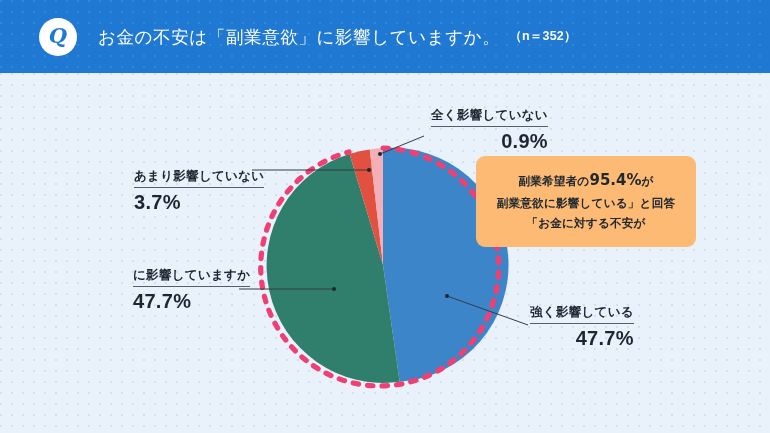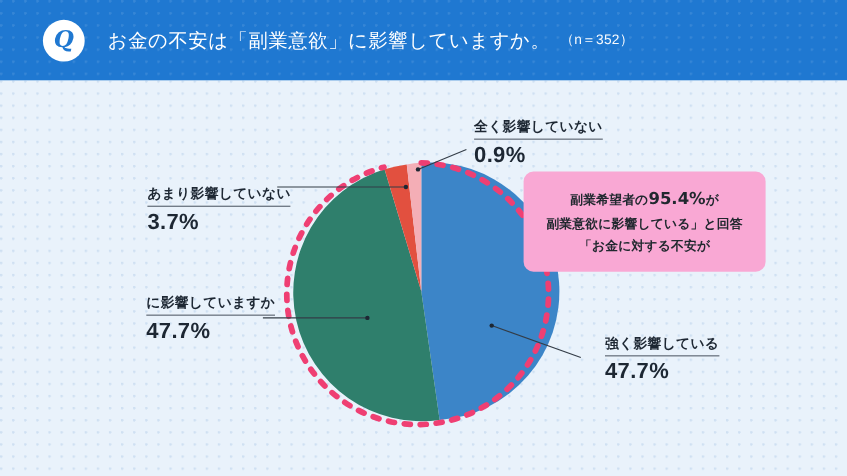--- a/index.html
+++ b/index.html
@@ -40,53 +40,53 @@
     font-family:"DejaVu Serif","Liberation Serif",serif;
     font-style:italic;font-weight:700;font-size:21px;color:#1f78d1;
     line-height:1;transform:translateY(-1px);
   }
   .header-title{
     margin-left:21px;color:#ffffff;font-weight:400;
     font-size:17.5px;letter-spacing:0.6px;white-space:nowrap;
     font-family:"DejaVu Sans","Liberation Sans",sans-serif;
   }
   .header-n{
-    margin-left:9px;color:#ffffff;font-weight:400;font-size:12.5px;
+    margin-left:9px;color:#ffffff;font-weight:700;font-size:12.5px;
     letter-spacing:0.2px;opacity:.97;white-space:nowrap;
   }
 
   
   #chart{position:absolute;left:0;top:0;width:770px;height:433px;}
 
   
   .lbl{position:absolute;white-space:nowrap;color:#1d2733;}
   .lbl .t{
     font-size:12.5px;font-weight:700;letter-spacing:0.3px;
     font-family:"DejaVu Sans","Liberation Sans",sans-serif;
     display:block;padding-bottom:2px;
   }
   .lbl .p{
     font-size:20px;font-weight:700;letter-spacing:0.3px;
     font-family:"Liberation Sans","DejaVu Sans",sans-serif;
     display:block;padding-top:3px;
   }
-  .lbl.rt .t,.lbl.rt .p{text-align:left;}
+  .lbl.rt .t,.lbl.rt .p{text-align:right;}
   .lbl.lt .t,.lbl.lt .p{text-align:left;}
   .rule{height:1px;background:#555f6b;width:100%;}
 
   
   #lbl-none   {left:431px;top:107px;}
   #lbl-little {left:134px;top:148px;margin-top:20px;}
   #lbl-some   {left:133px;top:267px;}
-  #lbl-strong {left:550px;top:304px;}
+  #lbl-strong {left:530px;top:304px;}
 
   
   .callout{
     position:absolute;left:476px;top:156px;width:220px;
-    background:#f9a8d4;border-radius:9px;
+    background:#fdba74;border-radius:9px;
     padding:12px 6px 13px 6px;
     text-align:center;
     box-sizing:border-box;
     z-index:6;
   }
   .callout .cl{
     display:block;font-size:11.6px;font-weight:700;color:#21282f;
     letter-spacing:0.2px;line-height:1.72;
     font-family:"DejaVu Sans","Liberation Sans",sans-serif;
   }

